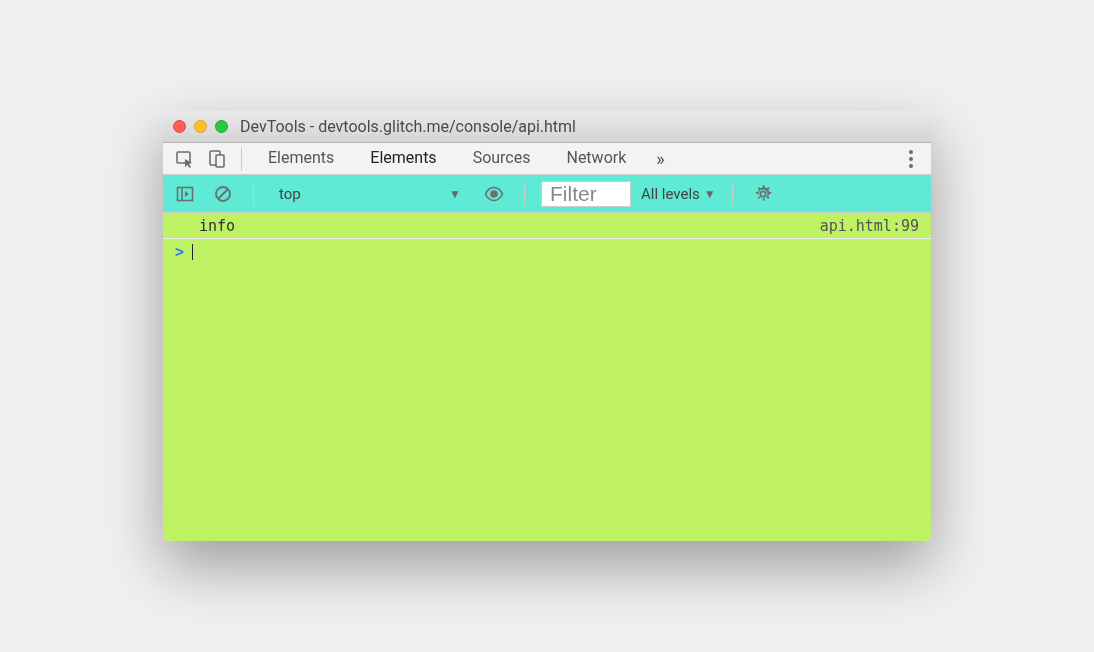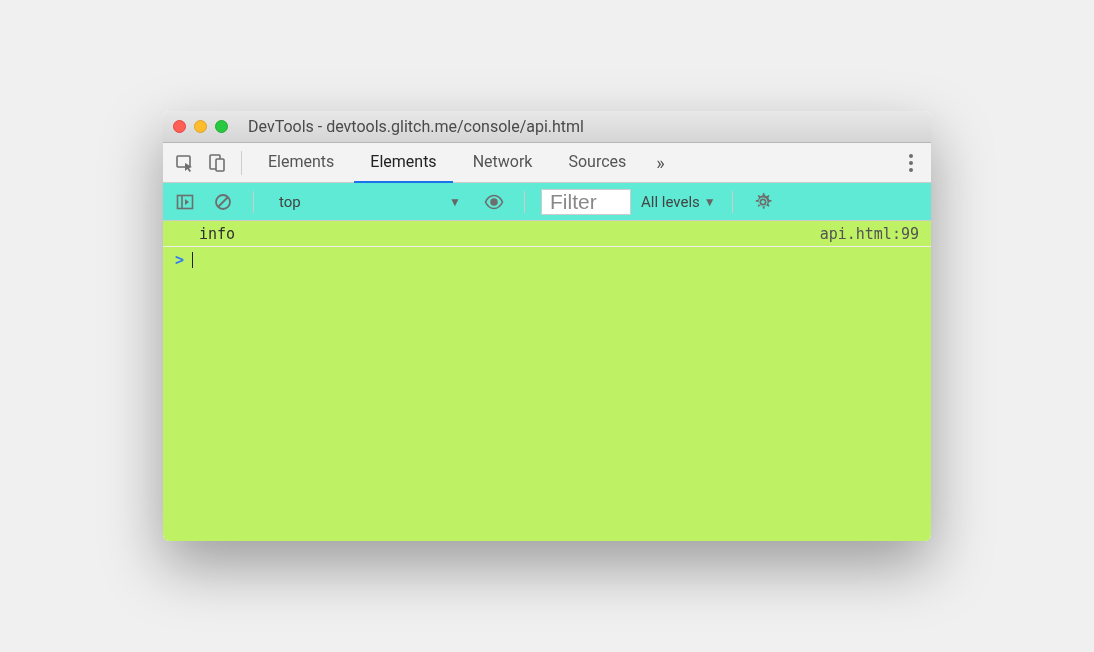--- a/index.html
+++ b/index.html
@@ -23,31 +23,31 @@
       flex-direction: column;
     }
     
     .titlebar {
       height: 32px;
       background: linear-gradient(#e8e8e8, #d6d5d6);
       border-bottom: 1px solid #b5b5b5;
       display: flex;
       align-items: center;
       padding: 0 10px;
-      gap: 8px;
+      gap: 0;
     }
     .traffic-lights { display: flex; gap: 8px; margin-right: 12px; }
     .tl { width: 13px; height: 13px; border-radius: 50%; }
     .tl.red { background: #ff5f57; border: 0.5px solid #e14640; }
     .tl.yellow { background: #ffbd2e; border: 0.5px solid #dfa123; }
     .tl.green { background: #28c840; border: 0.5px solid #1dac2c; }
     .titlebar-title { color: #4a4a4a; font-size: 16px; }
     
     .tabs-row {
-      height: 40px;
+      height: 32px;
       background: #f3f3f3;
       border-bottom: 1px solid #ccc;
       display: flex;
       align-items: center;
       padding: 0 8px;
       gap: 4px;
     }
     .icon-btn {
       width: 28px; height: 28px;
       display: flex; align-items: center; justify-content: center;
@@ -175,22 +175,22 @@
     </div>
     <div class="icon-btn">
       <svg width="20" height="20" viewBox="0 0 20 20" fill="none" stroke="#6e6e6e" stroke-width="1.6">
         <rect x="3" y="2" width="10" height="14" rx="1"></rect>
         <rect x="9" y="6" width="8" height="12" rx="1" fill="#f3f3f3"></rect>
       </svg>
     </div>
     <div class="divider"></div>
     <div class="tab">Elements</div>
     <div class="tab active">Elements</div>
+    <div class="tab">Sources</div>
     <div class="tab">Network</div>
-    <div class="tab">Sources</div>
     <div class="more-tabs">»</div>
     <div class="tabs-spacer"></div>
     <div class="kebab">
       <span></span>
         <span></span>
         <span></span>
     </div>
   </div>
 
   <div class="toolbar">

